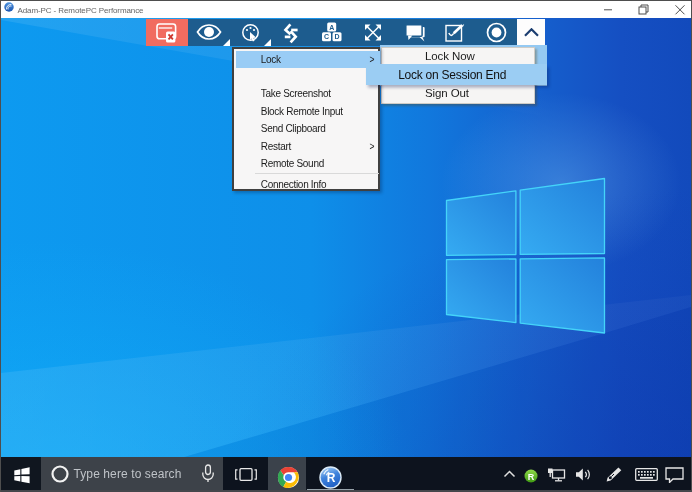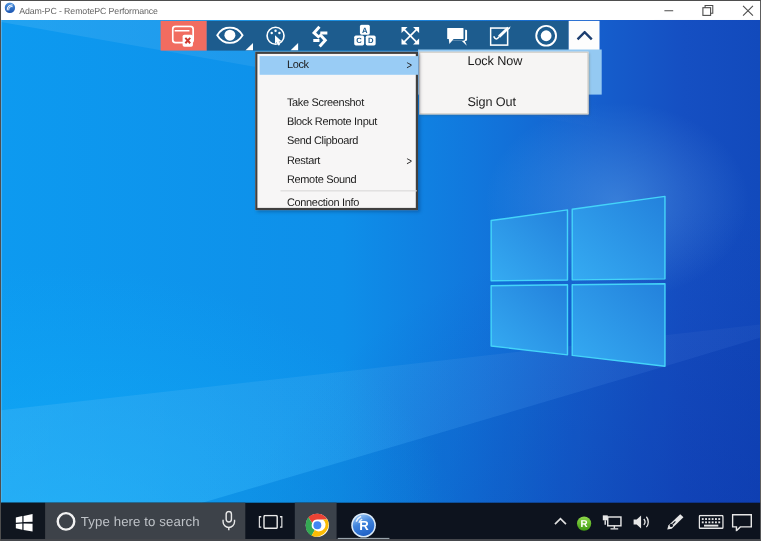--- a/index.html
+++ b/index.html
@@ -314,20 +314,23 @@
     <div class="mi" style="top:2px;background:#99ccf5;">Lock<span class="arr">&gt;</span></div>
     <div class="mi" style="top:54.2px;">Block Remote Input</div>
     <div class="mi" style="top:36.8px;">Take Screenshot</div>
     <div class="mi" style="top:71.6px;">Send Clipboard</div>
     <div class="mi" style="top:89px;">Restart<span class="arr">&gt;</span></div>
     <div class="mi" style="top:106.4px;">Remote Sound</div>
     <div class="sep"></div>
     <div class="mi" style="top:127.2px;">Connection Info</div>
   </div>
 
+  <div class="band">
+      <div class="bandtext">Lock on Session End</div>
+    </div>
 
   <div class="titlebar">
     <svg class="tb-icon" viewBox="0 0 12 12">
       <defs>
           <linearGradient id="tbi" x1="0" y1="0" x2="0" y2="1">
         <stop offset="0" stop-color="#4f95e0"></stop>
             <stop offset="1" stop-color="#1a54b0"></stop>
       </linearGradient>
         </defs>
       <circle cx="6" cy="6" r="5.7" fill="url(#tbi)"></circle>

